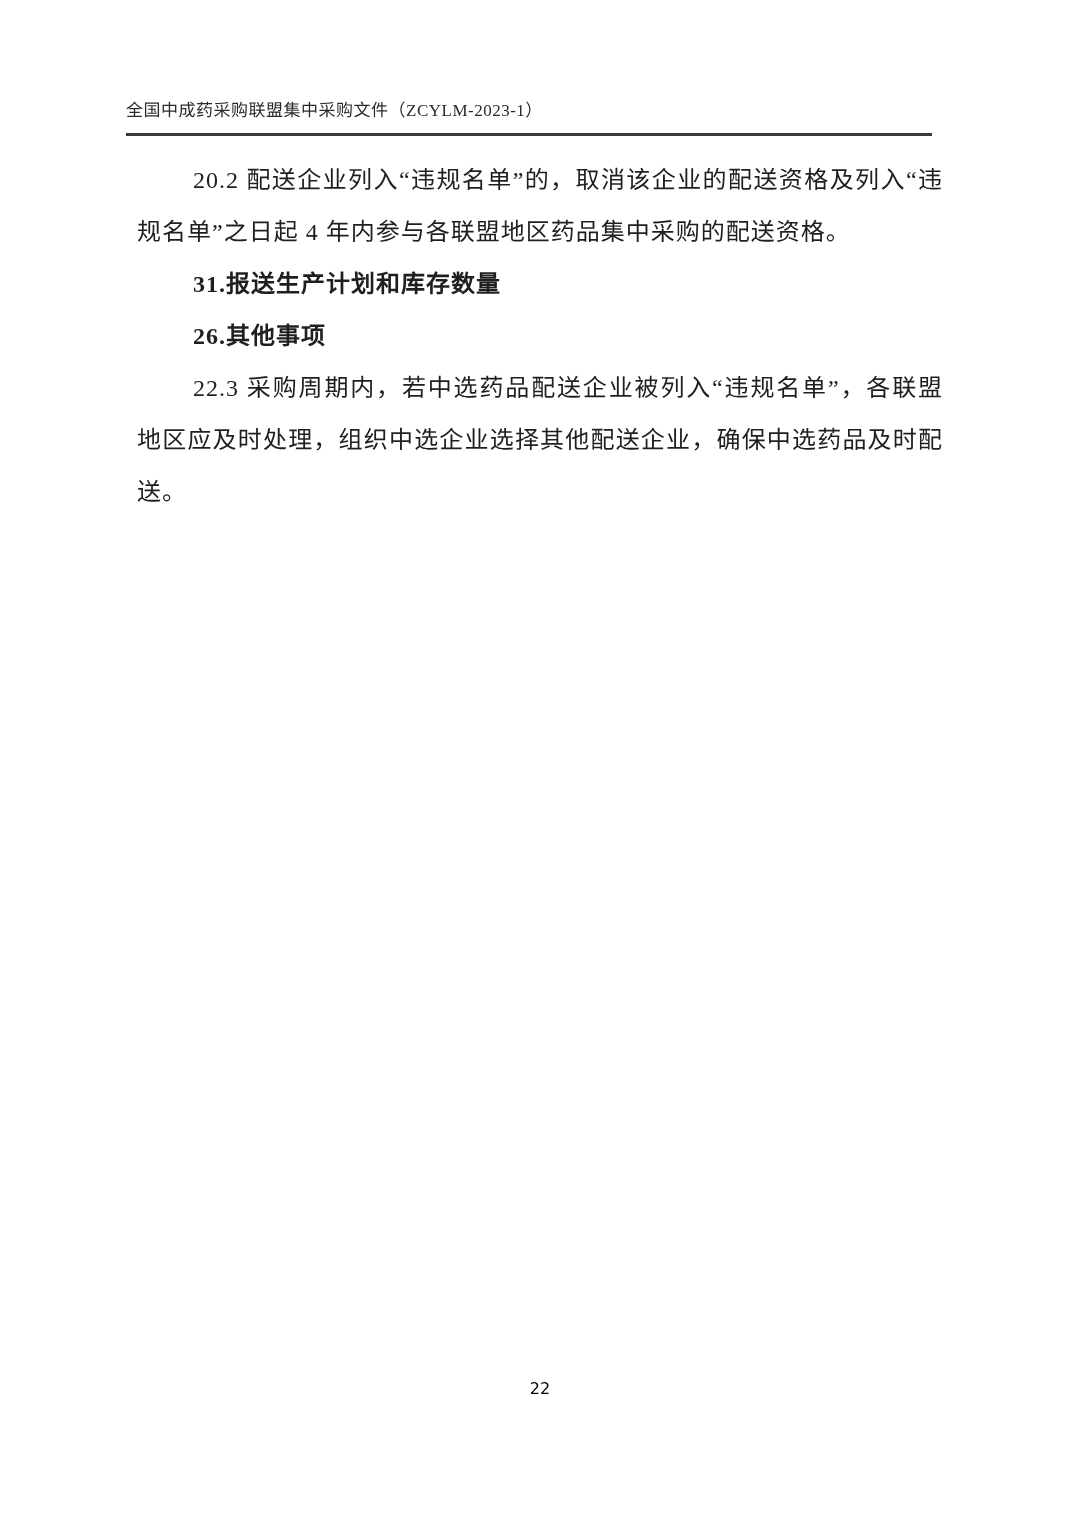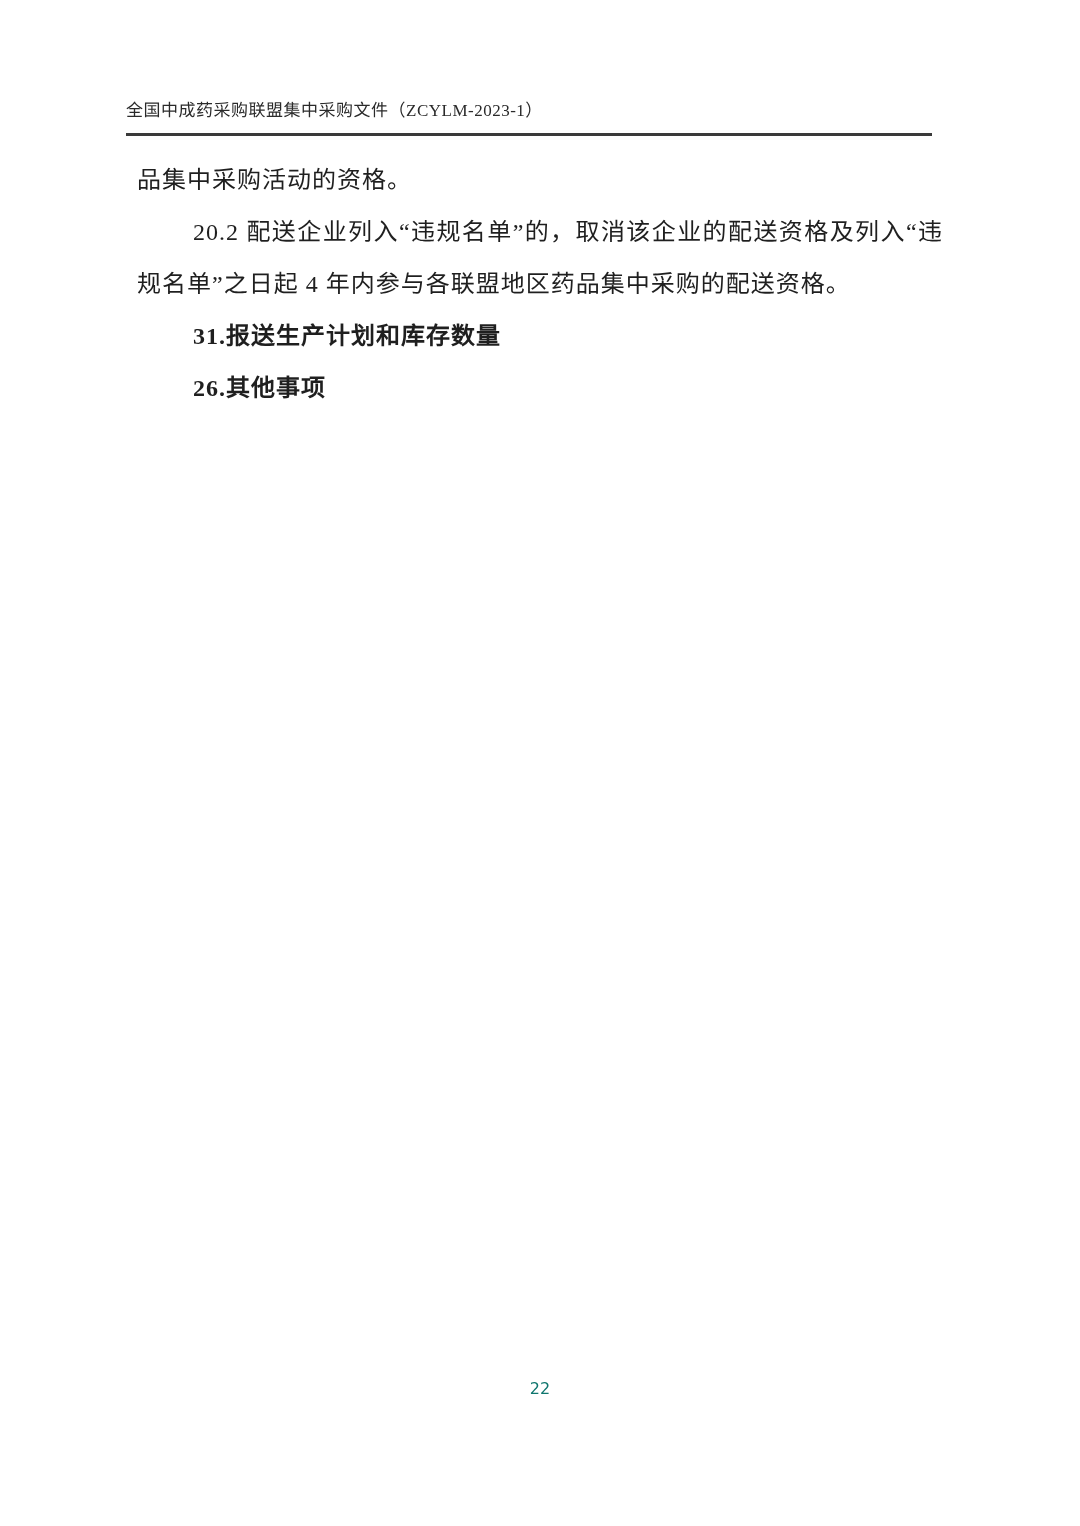--- a/index.html
+++ b/index.html
@@ -56,36 +56,36 @@
     font-weight: bold;
   }
   .page-number {
     position: absolute;
     left: 0;
     right: 0;
     bottom: 128px;
     text-align: center;
     font-family: "DejaVu Sans", "Liberation Sans", sans-serif;
     font-size: 16px;
-    color: #0f766e;
+    color: #000000;
   }
 </style>
 </head>
 <body>
 
 <div class="page">
 
   <header class="running-head">
     <div class="header-title">全国中成药采购联盟集中采购文件（ZCYLM-2023-1）</div>
   </header>
 
   <main class="content">
-    <p class="para continuation">品集中采购活动的资格。</p>
     <p class="para body">20.2 配送企业列入“违规名单”的，取消该企业的配送资格及列入“违规名单”之日起 4 年内参与各联盟地区药品集中采购的配送资格。</p>
     <p class="para heading">31.报送生产计划和库存数量</p>
     <p class="para heading">26.其他事项</p>
+    <p class="para body">22.3 采购周期内，若中选药品配送企业被列入“违规名单”，各联盟地区应及时处理，组织中选企业选择其他配送企业，确保中选药品及时配送。</p>
   </main>
 
   <footer>
     <div class="page-number">22</div>
   </footer>
 
 </div>
 
 </body></html>

